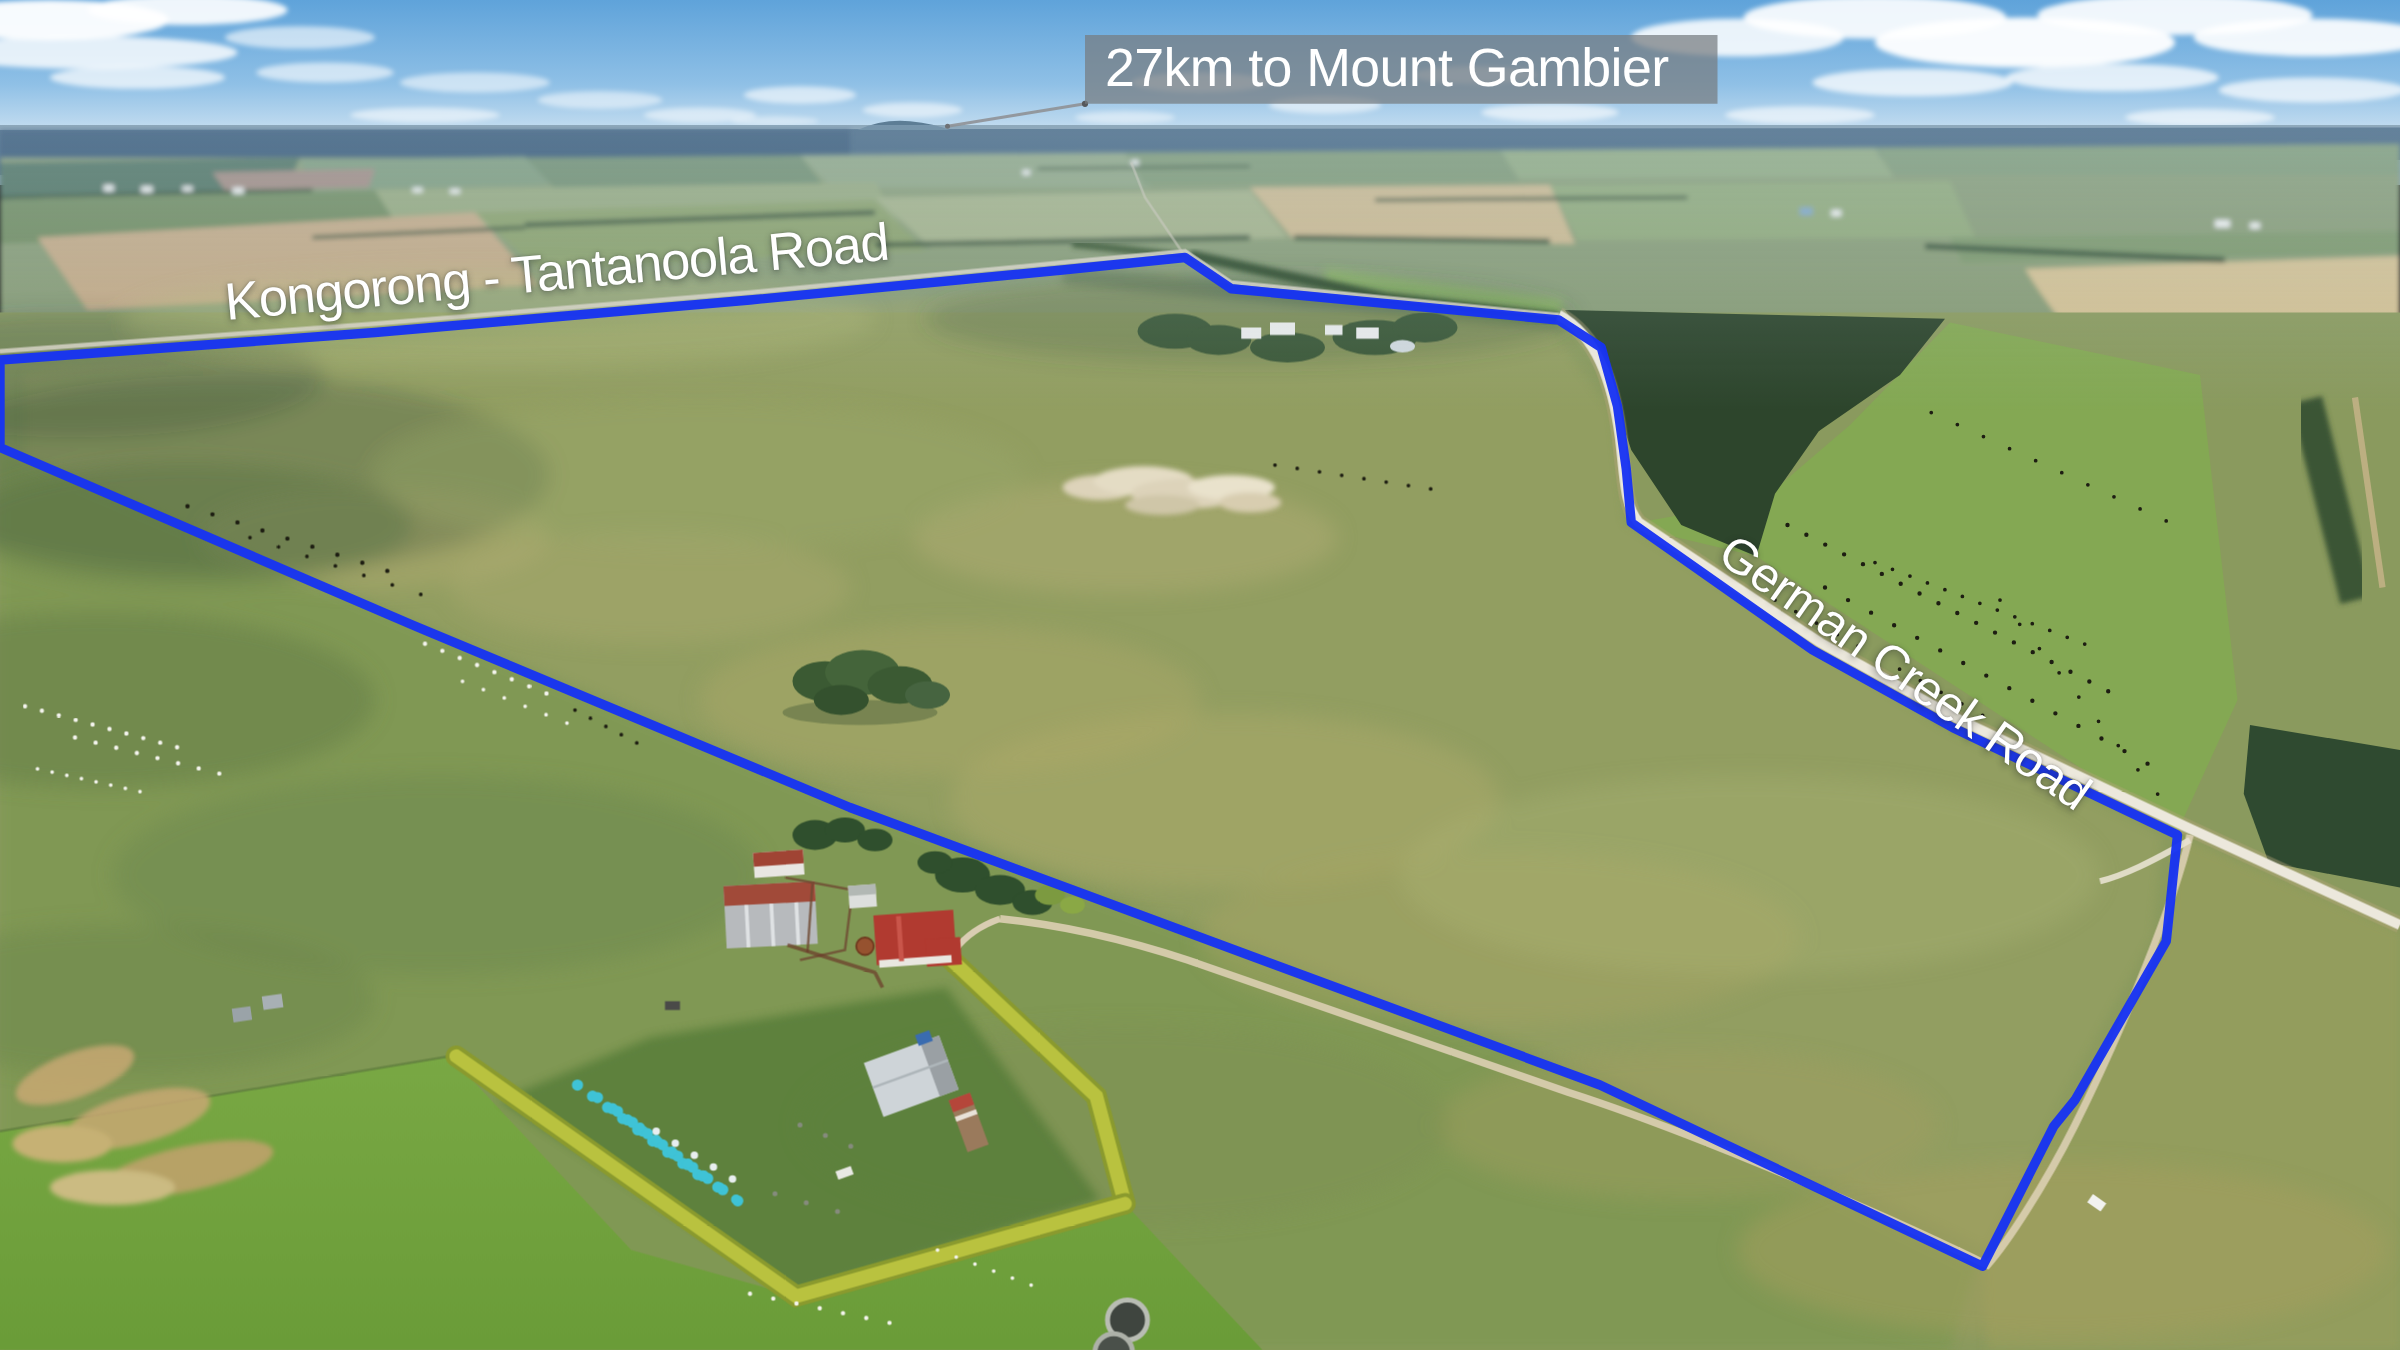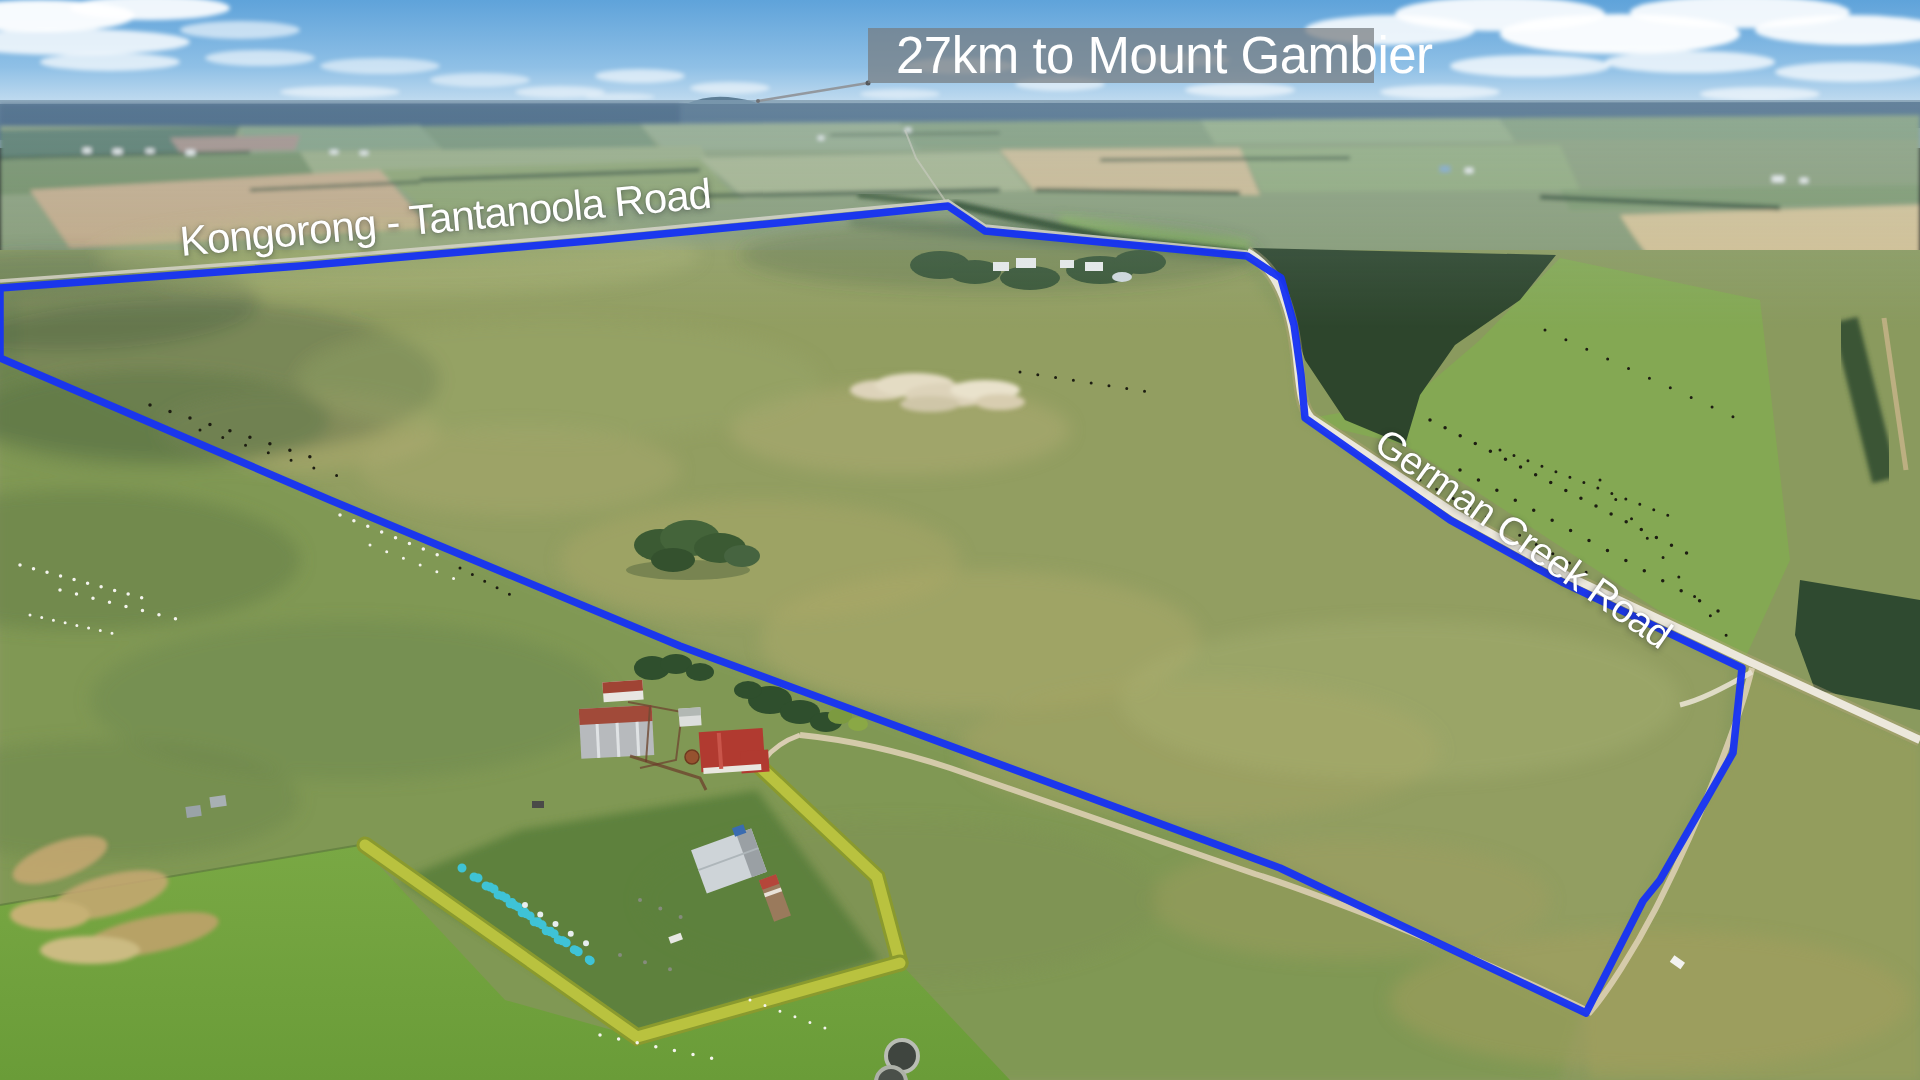--- a/index.html
+++ b/index.html
@@ -3,22 +3,22 @@
 <meta charset="utf-8">
 <style>
   html,body{margin:0;padding:0;background:#000;}
   #stage{position:relative;width:1920px;height:1080px;overflow:hidden;
          font-family:"Liberation Sans", sans-serif;}
   #scene{position:absolute;left:0;top:0;width:100%;height:100%;}
   .overlay-label{position:absolute;color:var(--label-white);white-space:nowrap;
          text-shadow:0 2px 6px rgba(30,35,40,.45), 0 0 2px rgba(40,45,50,.35);}
   #callout{left:868px;top:28px;width:506px;height:55px;
          background:var(--callout-background);
-         display:flex;align-items:center;padding-left:28px;box-sizing:border-box;
-         font-size:51px;letter-spacing:-0.5px;text-shadow:none;}
+         display:flex;align-items:center;padding-left:16px;box-sizing:border-box;
+         font-size:43px;letter-spacing:-0.5px;text-shadow:none;}
   #road-label-kongorong{left:180px;top:218px;font-size:42px;letter-spacing:-1px;
          transform:rotate(-5.2deg);transform-origin:0 50%;}
   #road-label-german{left:1392px;top:420px;font-size:39px;letter-spacing:-0.5px;
          transform:rotate(35deg);transform-origin:0 0;}
 </style>
 </head>
 <body>
 
 <div id="stage">
 

